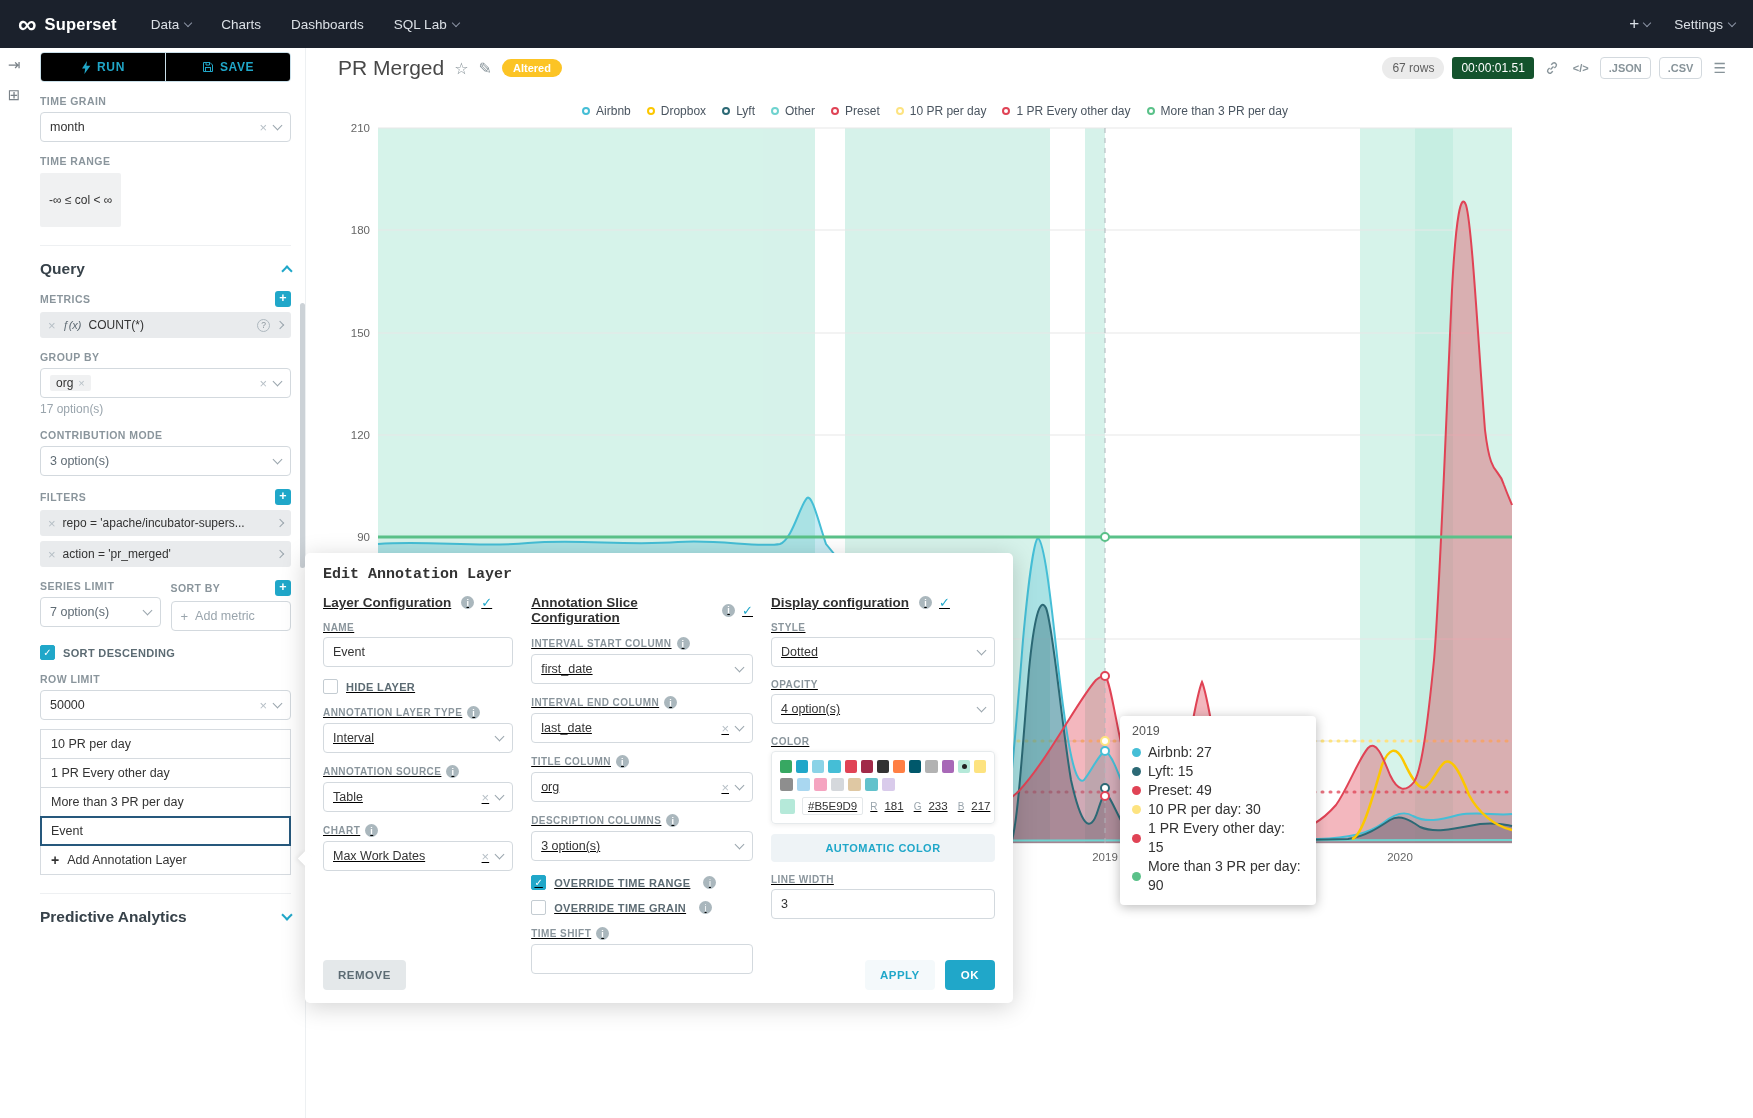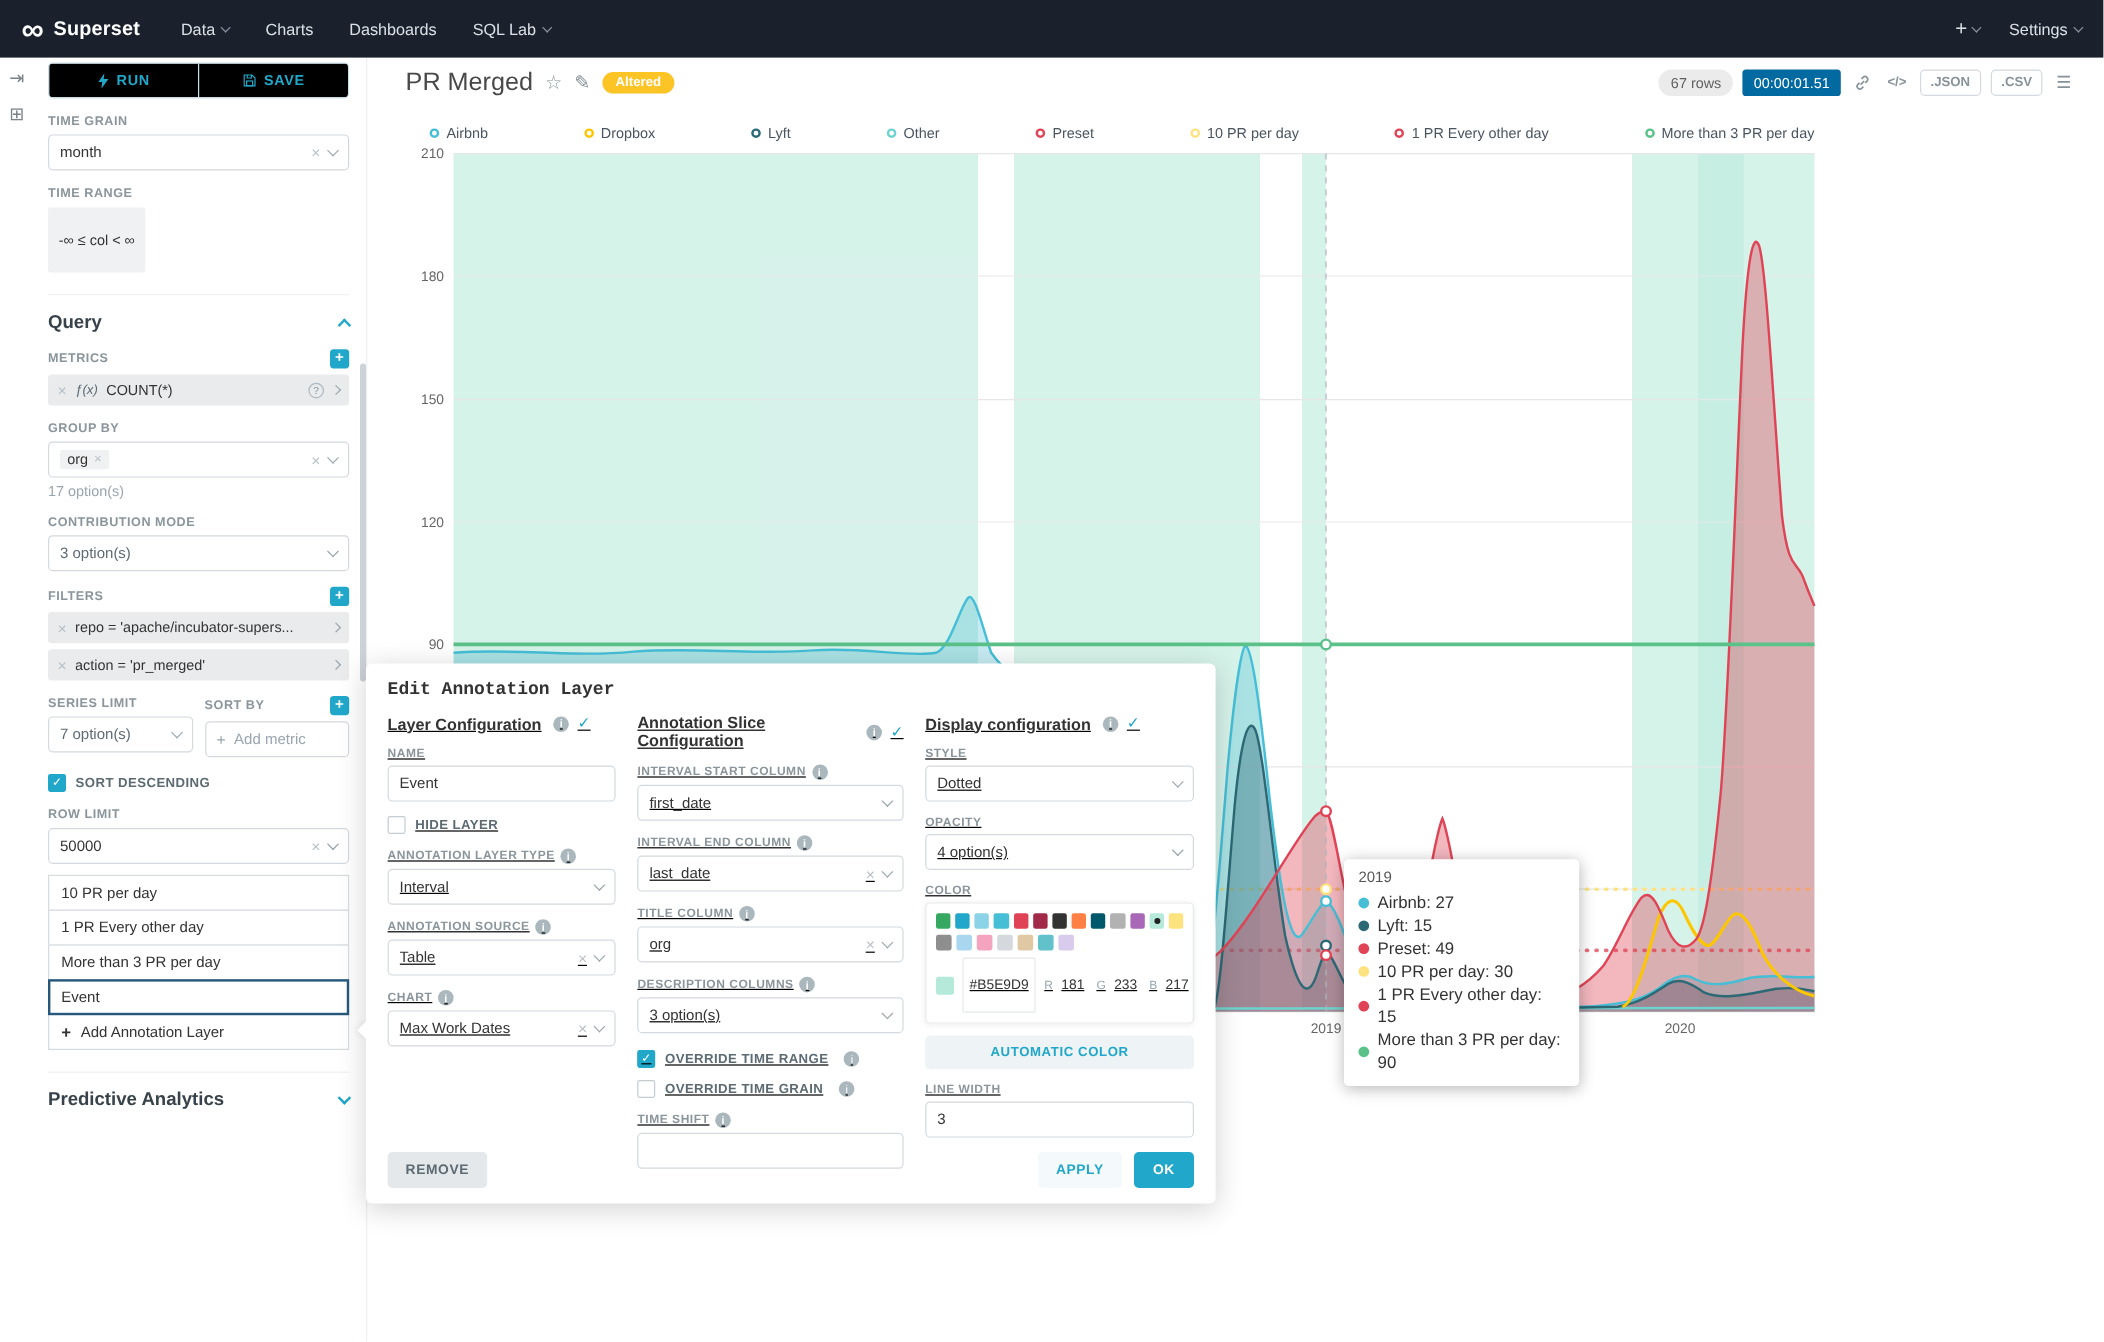--- a/index.html
+++ b/index.html
@@ -60,26 +60,26 @@
   .layer-item.active { border:2px solid #26587c; padding:0 9px; z-index:2; }
   .layer-item .plus { font-size:14px; font-weight:700; margin-right:8px; color:#333; }
 
   
   .chart-header { position:absolute; top:8px; left:20px; right:24px; display:flex; align-items:center; gap:10px; }
   .chart-title { font-size:21px; font-weight:500; color:#484848; }
   .hic { color:#879399; font-size:16px; cursor:pointer; }
   .badge-warn { background:#fcc425; color:#fff; font-size:11px; font-weight:700; padding:3px 11px; border-radius:11px; cursor:pointer; }
   .hdr-right { margin-left:auto; display:flex; align-items:center; gap:8px; }
   .pill-rows { background:#ebebeb; color:#5f5f5f; font-size:12px; padding:4px 10px; border-radius:12px; }
-  .pill-timer { background:#0369a1; color:#fff; font-size:12px; padding:4px 9px; border-radius:3px; }
+  .pill-timer { background:#14532d; color:#fff; font-size:12px; padding:4px 9px; border-radius:3px; }
   .icbtn { border:1px solid #d3d9de; border-radius:4px; color:#879399; font-size:11px; font-weight:700; padding:4px 8px; background:#fff; display:flex; align-items:center; cursor:pointer; }
   .icbtn.noborder { border:none; padding:4px 3px; font-size:14px; font-weight:400; }
 
   
-  .legend { position:absolute; top:56px; left:40px; width:1154px; display:flex; justify-content:space-between; gap:16px; }
+  .legend { position:absolute; top:56px; left:40px; width:1154px; display:flex; justify-content:center; gap:16px; }
   .leg-item { display:flex; align-items:center; gap:6px; cursor:pointer; }
   .leg-dot { width:8px; height:8px; border-radius:50%; border:2px solid #999; background:#fff; flex:none; }
   .leg-lbl { font-size:12px; color:#4a5560; }
 
   
   .tooltip { position:absolute; left:802px; top:668px; width:196px; background:#fff; border-radius:4px; box-shadow:0 2px 12px rgba(0,0,0,.28); padding:8px 12px 10px; z-index:30; }
   .tt-title { font-size:12.5px; color:#555; margin-bottom:5px; }
   .tt-item { display:flex; align-items:center; gap:7px; line-height:19px; font-size:14px; color:#333; }
   .tt-dot { width:9px; height:9px; border-radius:50%; flex:none; }
 
@@ -95,21 +95,21 @@
   .okcheck { color:#20A7C9; font-weight:700; font-size:13px; margin-left:2px; }
   .minput { width:100%; height:30px; border:1px solid #d3d9de; border-radius:4px; padding:0 9px; font-size:12.5px; color:#333; font-family:inherit; outline:none; }
   .msel { display:flex; align-items:center; height:30px; border:1px solid #d3d9de; border-radius:4px; padding:0 9px; font-size:12.5px; color:#333; gap:7px; cursor:pointer; background:#fff; }
   .msel .grow { flex:1; overflow:hidden; white-space:nowrap; }
   .picker { border:1px solid #e6eaec; border-radius:4px; padding:8px; box-shadow:0 1px 5px rgba(0,0,0,.08); }
   .swrow { display:flex; gap:4px; margin-bottom:5px; }
   .sw { width:13px; height:13px; border-radius:2px; cursor:pointer; position:relative; }
   .sw .dot { position:absolute; left:4px; top:4px; width:5px; height:5px; border-radius:50%; background:#222; }
   .hexrow { display:flex; align-items:center; gap:7px; margin-top:6px; }
   .hex-sw { width:15px; height:15px; border-radius:2px; flex:none; }
-  .hexval { font-size:11.5px; color:#333; border:1px solid #e4e8ea; border-radius:2px; padding:16px 5px; }
+  .hexval { font-size:11.5px; color:#333; border:1px solid #e4e8ea; border-radius:2px; padding:2px 5px; }
   .rgb-l { font-size:10px; color:#9aa5ad; }
   .rgb-v { font-size:11.5px; color:#333; margin-right:3px; }
   .autocolor { margin-top:10px; width:100%; height:28px; background:#eef3f6; border:none; border-radius:4px; color:#20A7C9; font-family:inherit; font-size:11px; font-weight:700; letter-spacing:.5px; cursor:pointer; }
   .mfooter { position:absolute; left:18px; right:18px; bottom:13px; display:flex; align-items:center; }
   .btn-remove { background:#e4e8ea; border:none; border-radius:4px; color:#5c6b73; font-family:inherit; font-size:11.5px; font-weight:700; letter-spacing:.5px; padding:9px 15px; cursor:pointer; }
   .btn-apply { margin-left:auto; background:#f4f9fb; border:none; border-radius:4px; color:#20A7C9; font-family:inherit; font-size:11.5px; font-weight:700; letter-spacing:.5px; padding:9px 15px; cursor:pointer; }
   .btn-ok { margin-left:10px; background:#20A7C9; border:none; border-radius:4px; color:#fff; font-family:inherit; font-size:11.5px; font-weight:700; letter-spacing:.5px; padding:9px 16px; cursor:pointer; }
 
   svg text { font-family:"Liberation Sans","DejaVu Sans",sans-serif; }
 </style>

